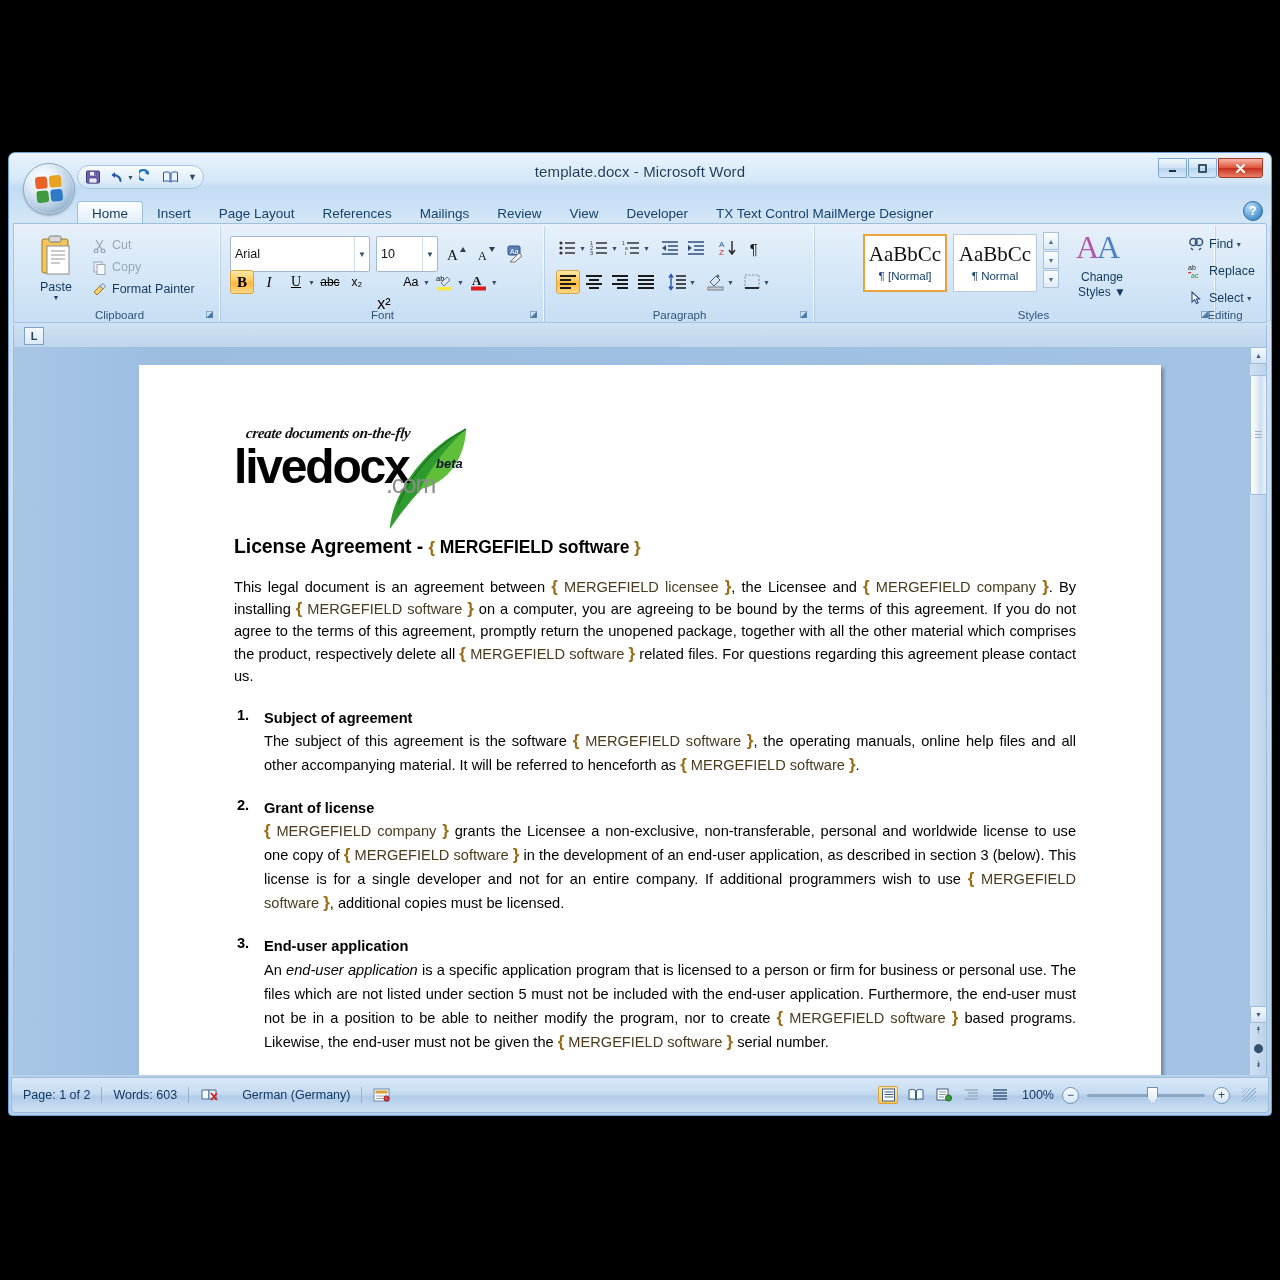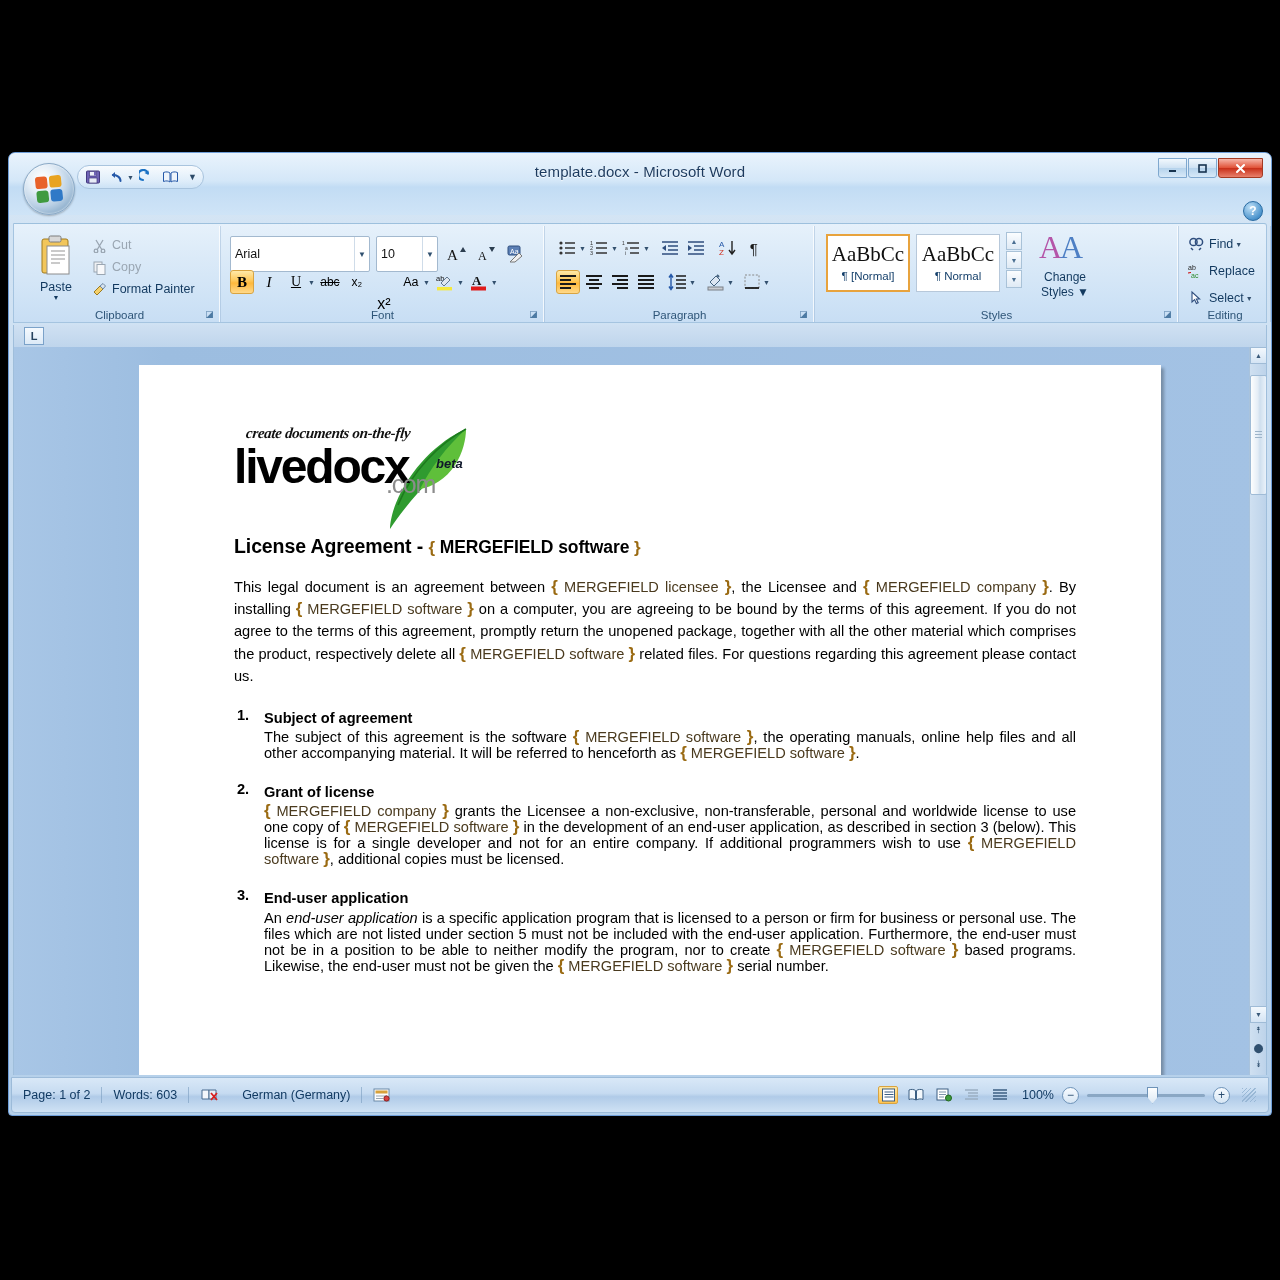--- a/index.html
+++ b/index.html
@@ -225,21 +225,21 @@
   .para {
     font-size: 14.6px; color:#000; line-height: 22.2px;
     text-align: justify; margin: 0 0 20px 0;
   }
   .mf { color:#4a3a1e; }
   .mfb { color:#9a6a12; font-weight:bold; font-size:17px; }
   .numlist { margin:0; padding:0; list-style:none; }
   .numlist li { position:relative; padding-left: 30px; margin-bottom: 20px; }
   .numlist li .num { position:absolute; left: 3px; top:0; font-size:14.6px; font-weight:bold; color:#000; }
   .numlist li .hd { font-size:14.6px; font-weight:bold; color:#000; line-height:22.2px; }
-  .numlist li .bd { font-size:14.6px; color:#000; line-height:16px; text-align:justify; }
+  .numlist li .bd { font-size:14.6px; color:#000; line-height:24px; text-align:justify; }
 
   
   #vscroll {
     position:absolute; right: 0px; top: 0px; width: 17px; bottom: 0;
     background: linear-gradient(to right, #cfe0f1, #bdd3ea);
     border-left:1px solid #a9c3dc;
   }
   .sb-arrow { width:17px; height:17px; display:flex; align-items:center; justify-content:center;
     background: linear-gradient(to bottom,#f3f8fd,#d4e4f4); border:1px solid #9fbbd6; font-size:7px; color:#3a5a7a; }
   #sb-thumb { position:absolute; left:0; width:17px; top:28px; height:120px;
@@ -332,20 +332,31 @@
     </div>
     <div class="qat-btn">
       <svg width="17" height="16" viewBox="0 0 17 16">
         <path d="M1.5 3.5 C4 2.5 6.5 2.8 8 4 L8 13 C6.5 11.8 4 11.5 1.5 12.5 Z" fill="#eef4fb" stroke="#2558a8"></path>
         <path d="M15.5 3.5 C13 2.5 10.5 2.8 9 4 L9 13 C10.5 11.8 13 11.5 15.5 12.5 Z" fill="#eef4fb" stroke="#2558a8"></path>
       </svg>
     </div>
     <span id="qat-more">▼</span>
   </div>
 
+  <div id="tabs">
+    <div class="tab active">Home</div>
+    <div class="tab">Insert</div>
+    <div class="tab">Page Layout</div>
+    <div class="tab">References</div>
+    <div class="tab">Mailings</div>
+    <div class="tab">Review</div>
+    <div class="tab">View</div>
+    <div class="tab">Developer</div>
+    <div class="tab">TX Text Control MailMerge Designer</div>
+  </div>
   <div id="help-icon">?</div>
 
   <div id="ribbon">
 
     <div class="rgroup" style="left:6px; width:200px;">
       <div id="paste-btn">
         <svg width="40" height="44" viewBox="0 0 40 44">
           <rect x="6" y="5" width="26" height="34" rx="2" fill="#f2c65b" stroke="#a07a1e"></rect>
           <rect x="13" y="2" width="12" height="6" rx="1.5" fill="#d8d8d8" stroke="#7c7c7c"></rect>
           <rect x="11" y="12" width="22" height="28" fill="#ffffff" stroke="#8c8c8c"></rect>
@@ -551,21 +562,21 @@
               <rect x="3" y="2" width="14" height="13" fill="none" stroke="#888" stroke-dasharray="2 1.6"></rect>
               <path d="M3 15h14" stroke="#1a1a1a" stroke-width="1.8"></path>
             </svg>
         </div>
         <span class="qat-arrow">▼</span>
       </div>
       <div class="rgroup-label">Paragraph</div>
       <div class="rgroup-dialog">◪</div>
     </div>
 
-    <div class="rgroup" style="left:802px; width:362px;">
+    <div class="rgroup" style="left:839px; width:362px;">
       <div class="rowbox" style="left:10px; top:8px; display:flex; gap:6px;">
         <div class="stylebox sel">
           <span class="aabb">AaBbCc</span>
           <span class="nm">¶ [Normal]</span>
         </div>
         <div class="stylebox">
           <span class="aabb">AaBbCc</span>
           <span class="nm">¶ Normal</span>
         </div>
       </div>

